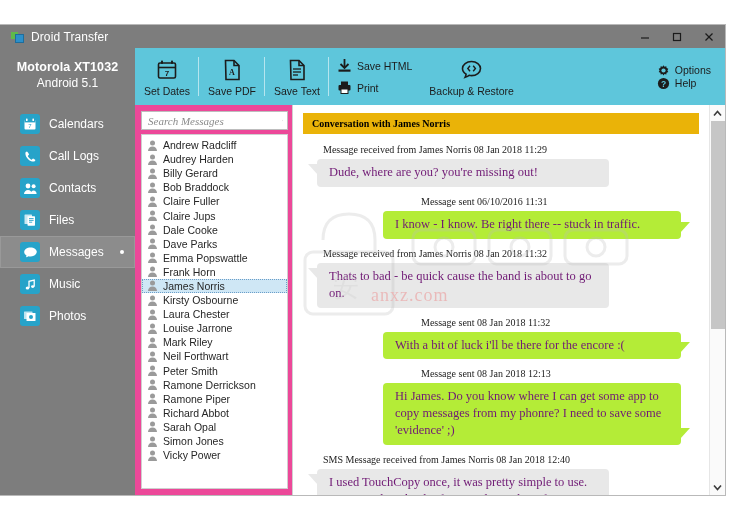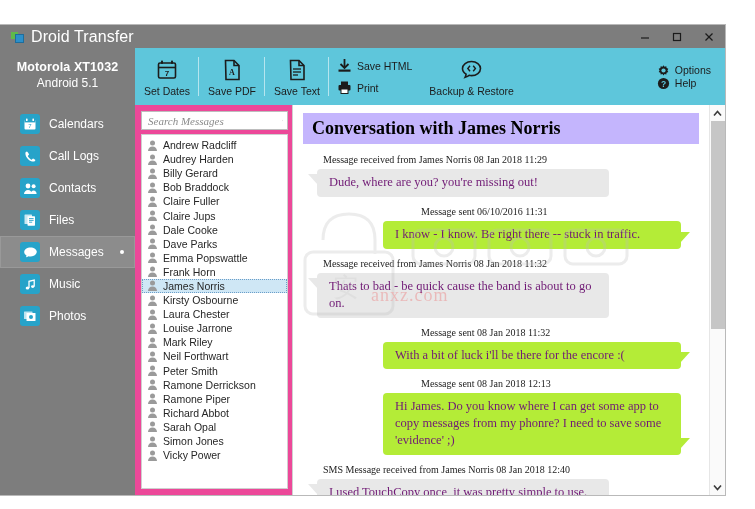--- a/index.html
+++ b/index.html
@@ -22,21 +22,21 @@
     display: flex; align-items: center;
     flex: 0 0 23px;
   }
   .tb-icon {
     width: 14px; height: 13px; margin-left: 11px; margin-right: 6px;
     position: relative; flex: 0 0 auto;
   }
   .tb-icon i { position: absolute; display: block; }
   .tb-icon .i1 { left:0; top:2px; width:7px; height:7px; background:#5fb94a; }
   .tb-icon .i2 { left:4px; top:4px; width:9px; height:9px; background:#2c8fc9; border:1px solid #1d6d9c; }
-  .tb-title { font-size: 16px; color: #ffffff; letter-spacing: .1px; }
+  .tb-title { font-size: 12px; color: #ffffff; letter-spacing: .1px; }
   .tb-spacer { flex: 1 1 auto; }
   .tb-btn {
     width: 32px; height: 23px; display: flex;
     align-items: center; justify-content: center;
     color: #1b1b1b; font-size: 12px; line-height: 1;
   }
   .tb-btn svg { display: block; }
 
   
   .body { flex: 1 1 auto; display: flex; min-height: 0; }
@@ -156,22 +156,22 @@
   .citem.sel { background:#cfe7f5; outline: 1px dotted #6b9ec9; outline-offset:-1px; }
   .cav { width: 9px; height: 11px; margin-right: 6px; flex: 0 0 9px; }
 
   
   .conv { flex: 1 1 auto; display: flex; min-width: 0; position: relative; background:#fff; }
   .conv-scroll {
     flex: 1 1 auto; min-width: 0; position: relative; overflow: hidden;
     padding: 8px 10px 0 10px;
   }
   .conv-header {
-    background: #c4b5fd; color: #000; font-family: "Liberation Serif", serif;
-    font-weight: bold; font-size: 18px; padding: 5px 9px; margin-bottom: 10px;
+    background: #eab308; color: #000; font-family: "Liberation Serif", serif;
+    font-weight: bold; font-size: 10px; padding: 5px 9px; margin-bottom: 10px;
   }
   .msg { margin-bottom: 9px; }
   .msg .meta {
     font-family: "Liberation Serif", serif; font-size: 10px; color: #222;
     margin-bottom: 4px; white-space: nowrap;
   }
   .msg.rx .meta { padding-left: 20px; }
   .msg.tx .meta { padding-left: 0; text-align: left; margin-left: 118px; }
   .bubble {
     font-family: "Liberation Serif", serif; font-size: 12.5px; color: #701a75;

